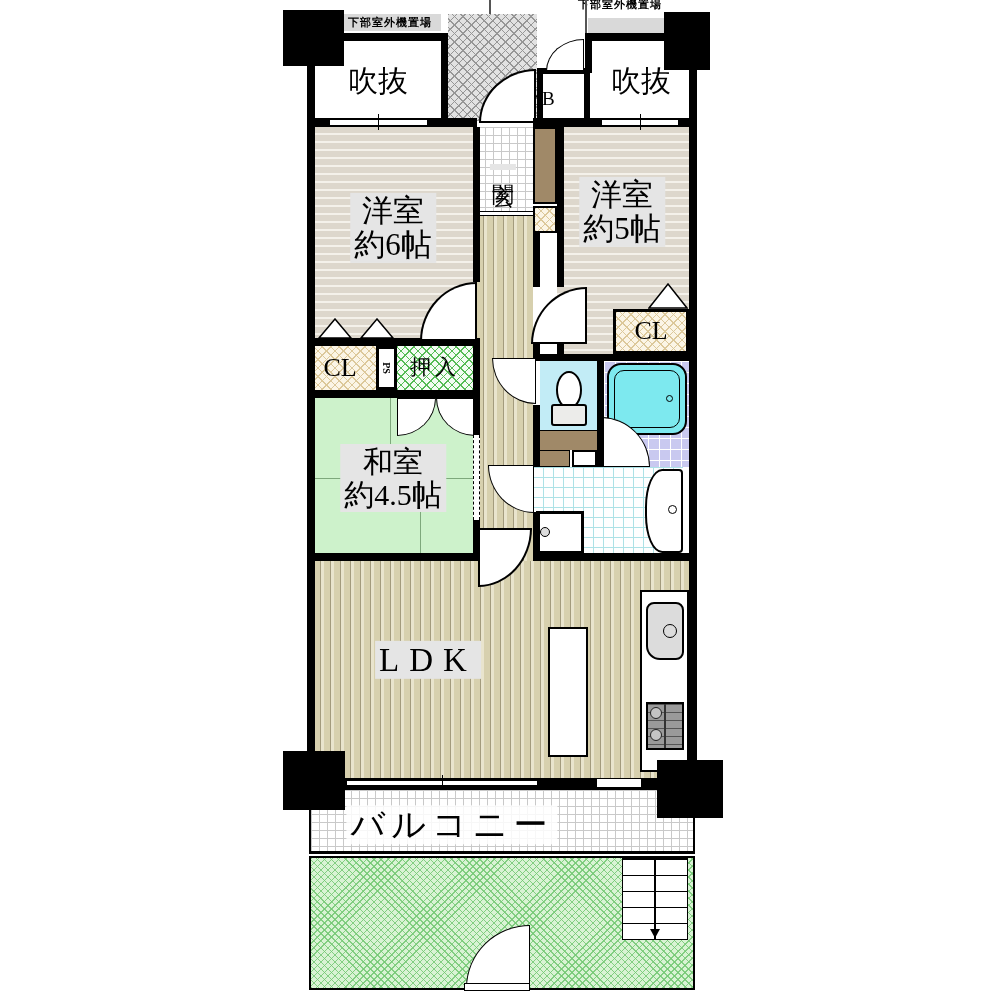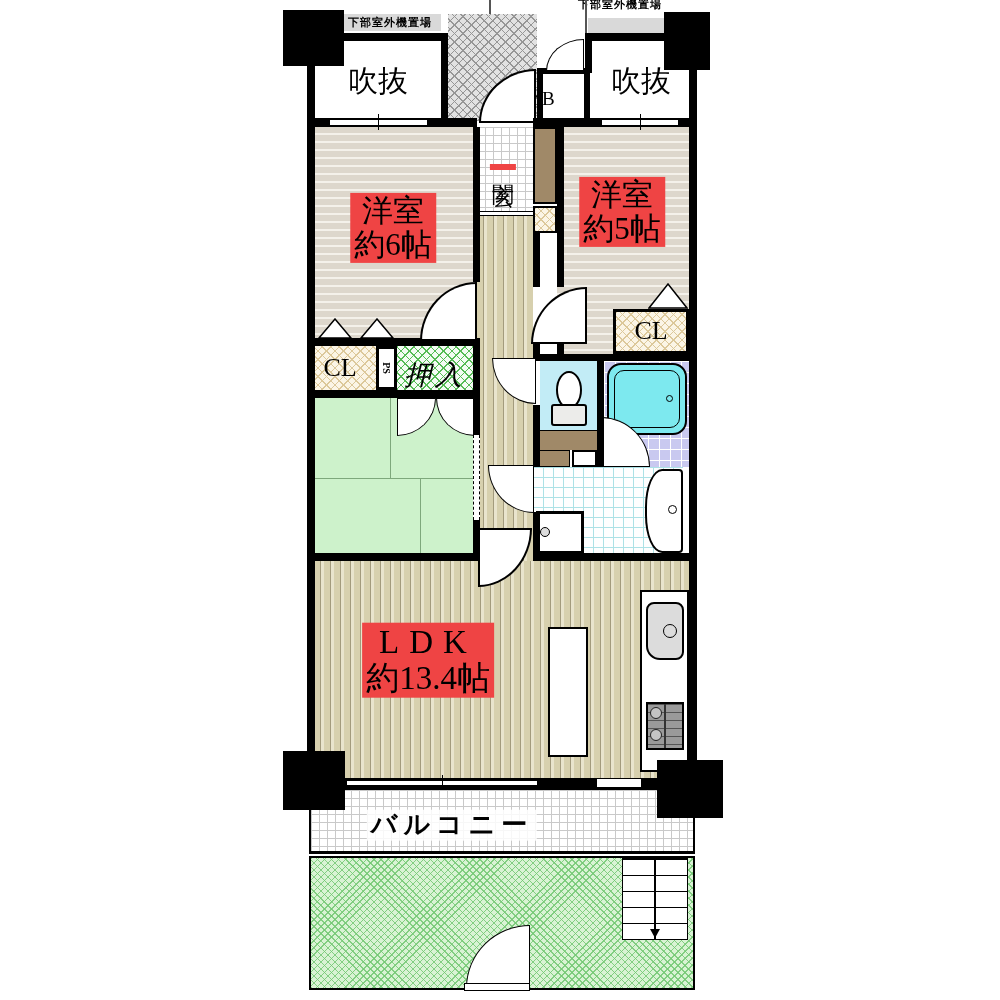--- a/index.html
+++ b/index.html
@@ -34,21 +34,21 @@
     background-size:11px 11px;}
   .tatami{background:#cdf2cb;}
   .toiletfloor{background:#c2ecf6;}
   
   .door{position:absolute;background:#fff;border:2px solid #000;}
   .door-tl{border-radius:100% 0 0 0;}
   .door-tr{border-radius:0 100% 0 0;}
   .door-bl{border-radius:0 0 0 100%;}
   .door-br{border-radius:0 0 100% 0;}
   
-  .lbl{position:absolute;background:#ef4444;text-align:center;line-height:1.1;white-space:nowrap;
+  .lbl{position:absolute;background:#e5e5e5;text-align:center;line-height:1.1;white-space:nowrap;
        transform:translate(-50%,-50%);padding:1px 4px;}
   .lbl.noBg{background:transparent;}
   .small-note{position:absolute;font-family:"Liberation Sans","DejaVu Sans",sans-serif;
        font-weight:bold;font-size:11px;letter-spacing:1px;white-space:nowrap;}
   .win{position:absolute;background:#fff;border-top:2px solid #000;border-bottom:2px solid #000;}
   .tick{position:absolute;background:#000;}
 </style>
 </head>
 <body>
 
@@ -211,21 +211,24 @@
   <div class="lbl" style="left:393px;top:228px;font-size:31px;">
     <span>洋室</span><br>
     <span>約6帖</span>
   </div>
   <div class="lbl" style="left:622px;top:212px;font-size:31px;">
     <span>洋室</span><br>
     <span>約5帖</span>
   </div>
   <div class="lbl noBg" style="left:340px;top:368px;font-size:26px;">CL</div>
   <div class="lbl noBg" style="left:386px;top:368px;font-size:10px;writing-mode:vertical-rl;transform:translate(-50%,-50%);font-weight:bold;">PS</div>
-  <div class="lbl noBg" style="left:435px;top:376px;font-size:27px;letter-spacing:4px;font-style:italic;">押入</div>
+  <div class="lbl noBg" style="left:435px;top:368px;font-size:21px;letter-spacing:4px;">押入</div>
+  <div class="lbl" style="left:393px;top:478px;font-size:30px;">
+    <span>和室</span><br>
+    <span>約4.5帖</span>
+  </div>
   <div class="lbl noBg" style="left:651px;top:331px;font-size:26px;">CL</div>
   <div class="lbl" style="left:428px;top:660px;font-size:33px;">
     <span style="letter-spacing:10px;">LDK</span><br>
-    <span>約13.4帖</span>
-  </div>
-  <div class="lbl" style="left:452px;top:825px;font-size:26px;letter-spacing:6px;background:rgba(255,255,255,.85);font-weight:bold;">バルコニー</div>
+  </div>
+  <div class="lbl" style="left:452px;top:825px;font-size:34px;letter-spacing:6px;background:rgba(255,255,255,.85);">バルコニー</div>
 
 </div>
 
 </body></html>

